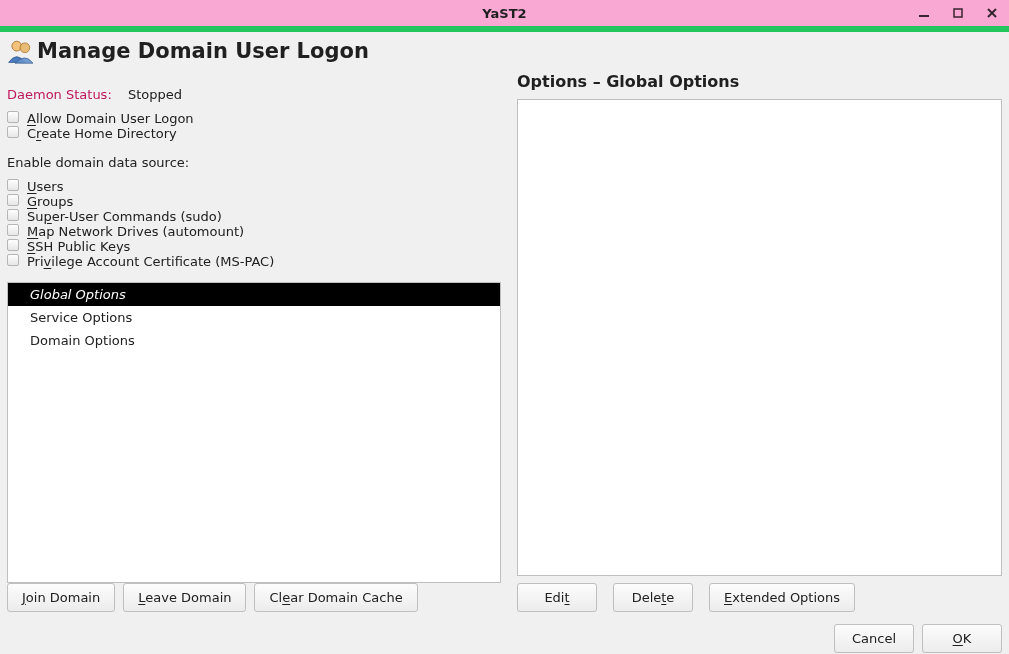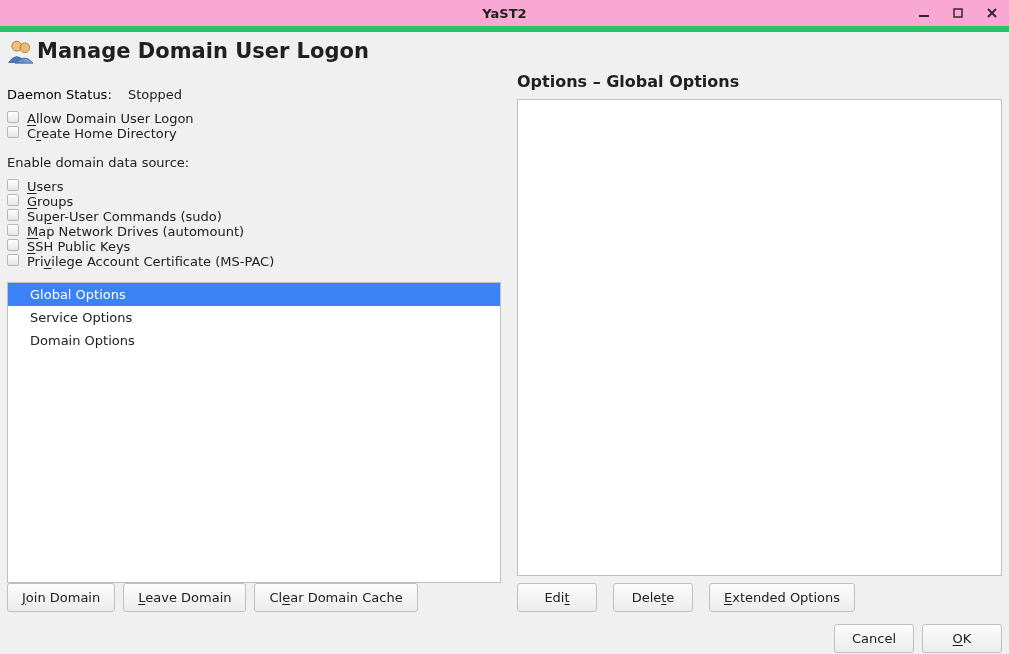--- a/index.html
+++ b/index.html
@@ -93,21 +93,21 @@
     display: flex;
     flex-direction: column;
     min-width: 0;
   }
 
   .status-line {
     margin-top: 15px;
     margin-bottom: 9px;
   }
   .status-label {
-    color: #000000;
+    color: #be185d;
   }
   .status-value {
     margin-left: 12px;
     color: #202020;
   }
 
   .cb-row {
     display: flex;
     align-items: flex-start;
     margin: 0 0;
@@ -148,22 +148,23 @@
     overflow: hidden;
   }
   .option-item {
     padding: 4px 8px 4px 22px;
     white-space: nowrap;
     cursor: pointer;
     color: #202020;
     font-size: 13px;
   }
   .option-item.selected {
-    background: #3b82f6;
+    background: #000000;
     color: #ffffff;
+    font-style: italic;
   }
 
   .left-buttons {
     display: flex;
     gap: 8px;
   }
 
   button.btn {
     background: linear-gradient(#fcfcfc, #ececec);
     border: 1px solid #bfbfbf;

